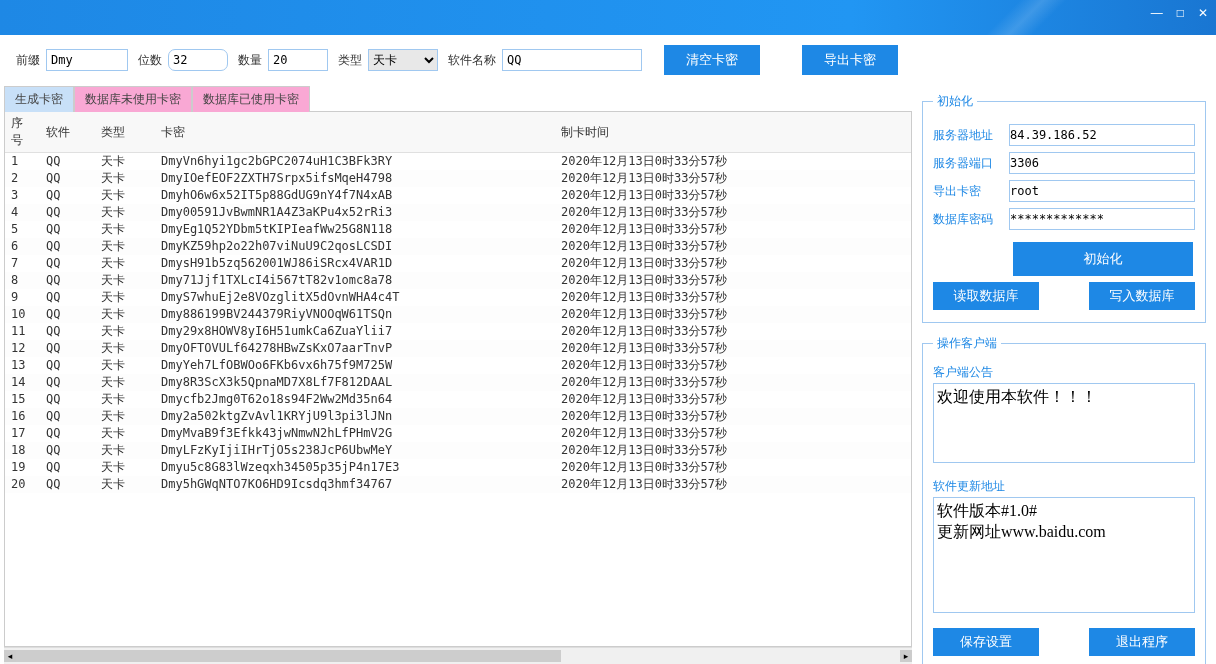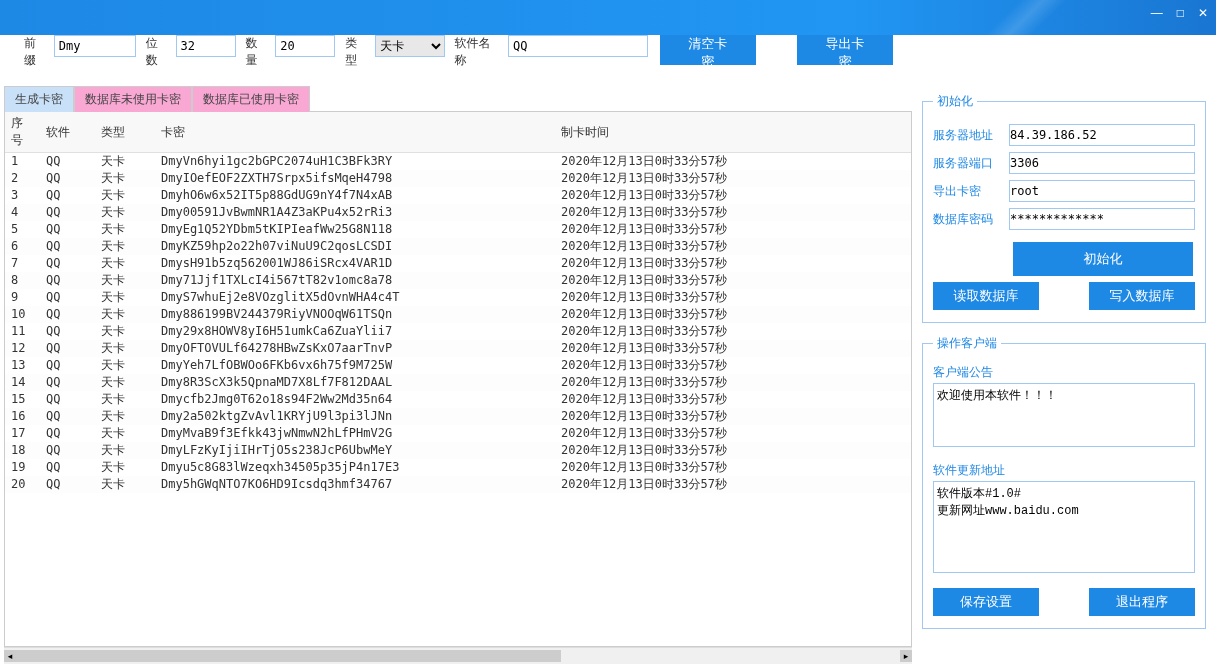--- a/index.html
+++ b/index.html
@@ -3,21 +3,21 @@
 <meta charset="utf-8">
 <style>
 * { box-sizing: border-box; margin: 0; padding: 0; font-family: "Microsoft YaHei", "SimSun", sans-serif; font-size: 12px; }
 body { background: #fff; width: 1216px; height: 664px; overflow: hidden; position: relative; }
 
 .titlebar { height: 35px; background: linear-gradient(90deg, #1e88e5 0%, #2196f3 70%, #1976d2 100%); position: relative; }
 .titlebar::after { content:""; position:absolute; right:90px; top:0; width:200px; height:35px; background: linear-gradient(135deg, transparent 40%, rgba(255,255,255,0.15) 50%, transparent 60%); }
 .win-controls { position: absolute; right: 8px; top: 6px; display: flex; gap: 14px; color: #fff; font-size: 13px; }
 .win-controls span { cursor: pointer; }
 
-.toolbar { height: 50px; display: flex; padding: 0 20px; gap: 6px; }
+.toolbar { height: 50px; display: flex; align-items: center; padding: 0 12px; gap: 6px; }
 .toolbar label { color: #333; margin-left: 4px; }
 .toolbar input[type=text] { border: 1px solid #a0c8f0; height: 22px; padding: 0 4px; font-family: monospace; }
 .toolbar select { border: 1px solid #a0c8f0; height: 22px; width: 70px; background:#e8e8e8;}
 .btn { background: #1e88e5; color: #fff; border: none; height: 30px; padding: 0 22px; cursor: pointer; font-size: 13px; }
 
 .main { display: flex; height: calc(100% - 85px); }
 .left { flex: 1; display: flex; flex-direction: column; padding: 0 4px; min-width:0;}
 .tabs { display: flex; border-bottom: 1px solid #ccc; }
 .tab { padding: 4px 10px; border: 1px solid #ccc; border-bottom: none; background: #f9a8d4; cursor: pointer; position: relative; top: 1px; color:#444;}
 .tab.active { background: #c8e0f8; }
@@ -35,40 +35,40 @@
 .right { width: 300px; padding: 8px 10px 8px 6px; }
 fieldset { border: 1px solid #a0c8f0; margin-bottom: 12px; padding: 8px 10px 12px; }
 legend { color: #1e88e5; padding: 0 4px; font-size:12px;}
 .form-row { display: flex; align-items: center; margin: 6px 0; gap: 6px; }
 .form-row label { width: 70px; color:#1e88e5; }
 .form-row input { flex: 1; border: 1px solid #a0c8f0; height: 22px; padding: 0 0; font-family: monospace; }
 .btn-full { width: 100%; margin-top: 6px; height:34px;}
 .btn-row2 { display:flex; gap:50px; margin-top:6px;}
 .btn-row2 .btn{ flex:1; padding:1px; height:28px;}
 .sublabel { color:#1e88e5; font-size:12px; margin:4px 0 2px;}
-textarea { width:100%; border:1px solid #a0c8f0; resize:none; padding:3px; font-family:Liberation Mono, monospace; font-size:12px;}
+textarea { width:100%; border:1px solid #a0c8f0; resize:none; padding:3px; font-family:Liberation Serif, serif; font-size:16px;}
 .btn-row-end { display:flex; gap:50px; margin-top:12px;}
 .btn-row-end .btn{flex:1; padding:0; height:28px;}
 </style>
 </head>
 <body>
 
 <div class="titlebar">
   <div class="win-controls">
     <span>—</span>
     <span>□</span>
     <span>✕</span>
   </div>
 </div>
 
 <div class="toolbar">
   <label>前缀</label>
   <input type="text" style="width: 82px;" value="Dmy">
   <label>位数</label>
-  <input type="text" style="width: 60px;" value="32">
+  <input type="text" style="width: 60px; border-radius: 7px;" value="32">
   <label>数量</label>
   <input type="text" style="width: 60px;" value="20">
   <label>类型</label>
   <select><option>天卡</option></select>
   <label>软件名称</label>
   <input type="text" style="width: 140px;" value="QQ">
   <div style="flex:1"></div>
   <button class="btn">清空卡密</button>
   <div style="width:30px"></div>
   <button class="btn">导出卡密</button>

